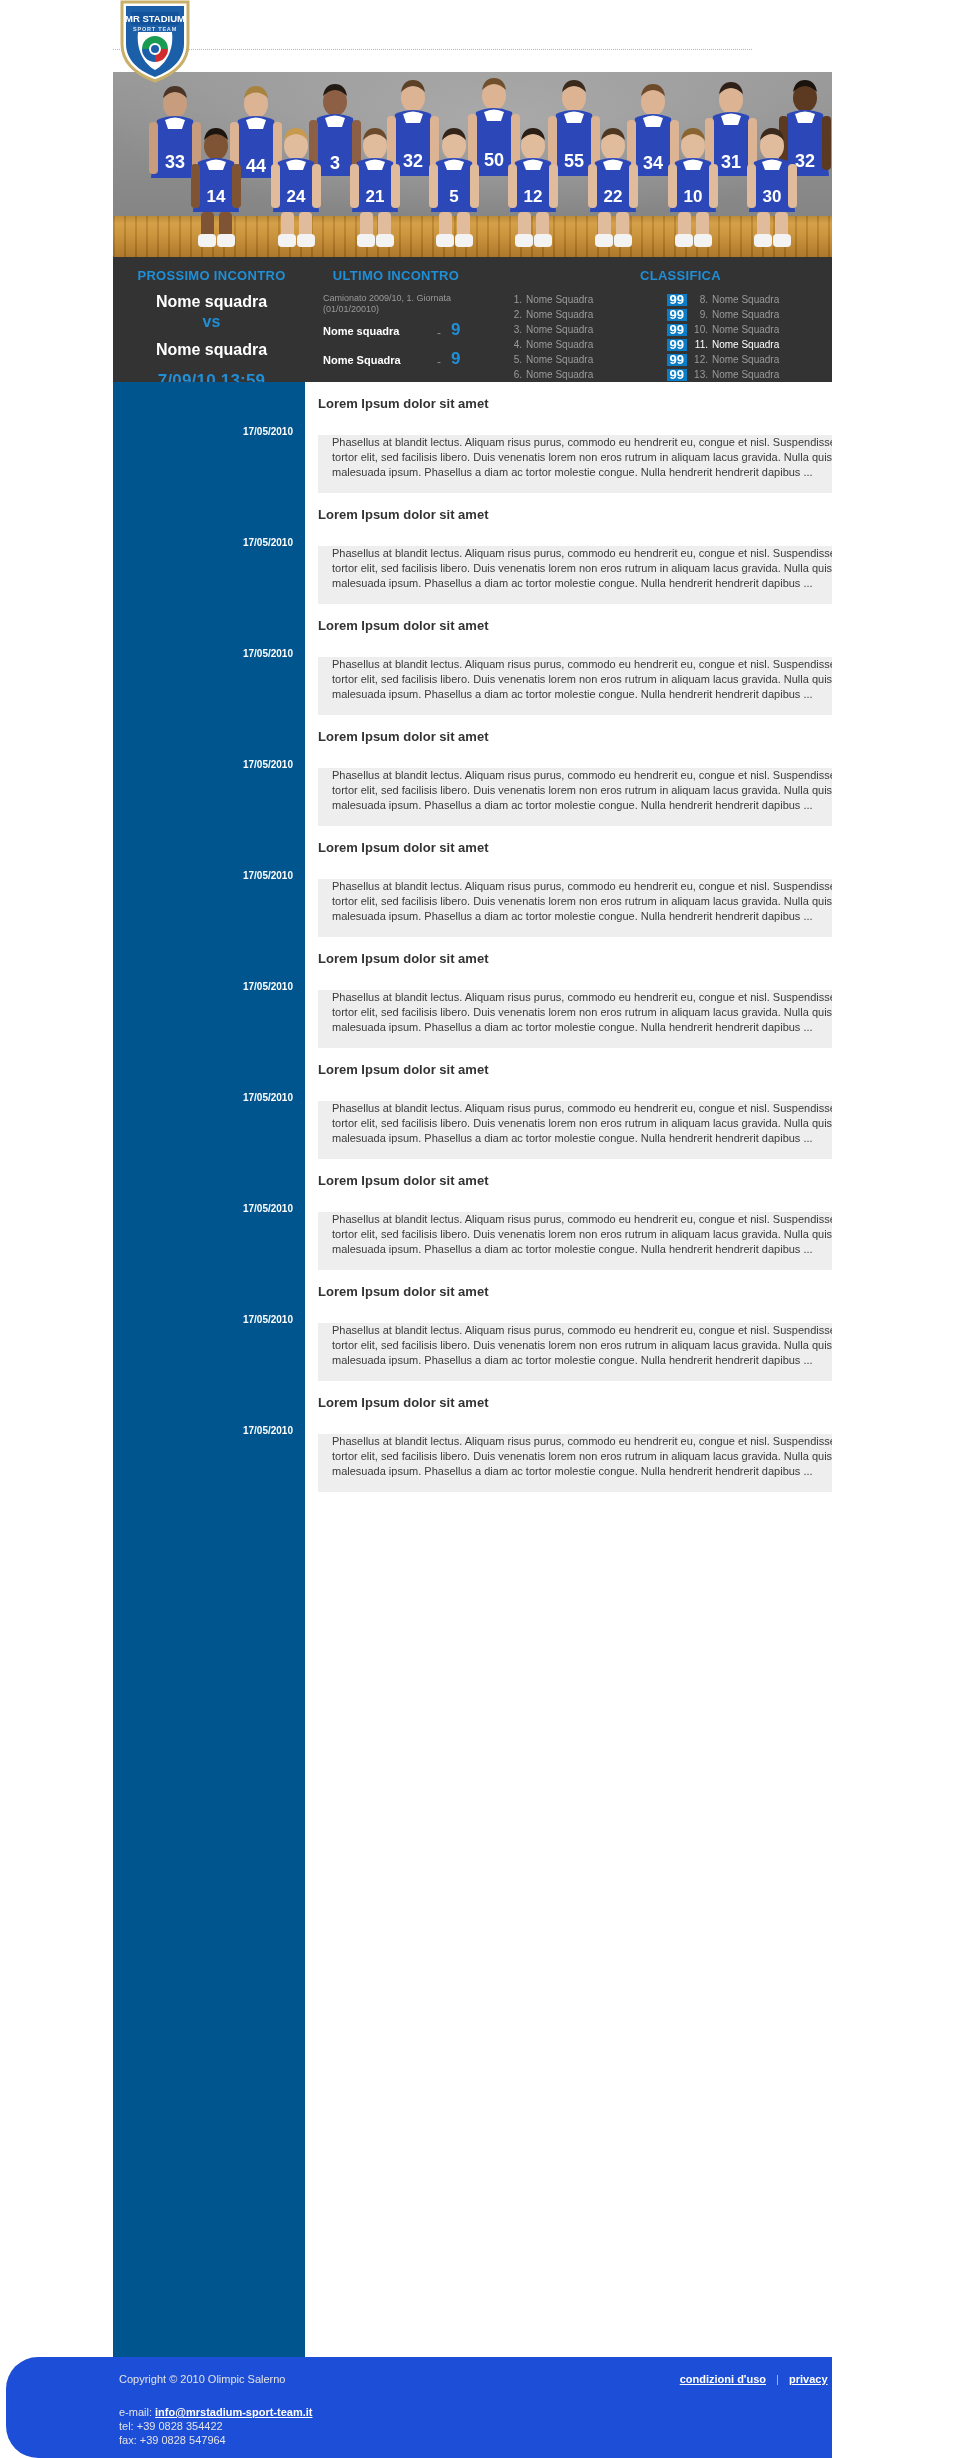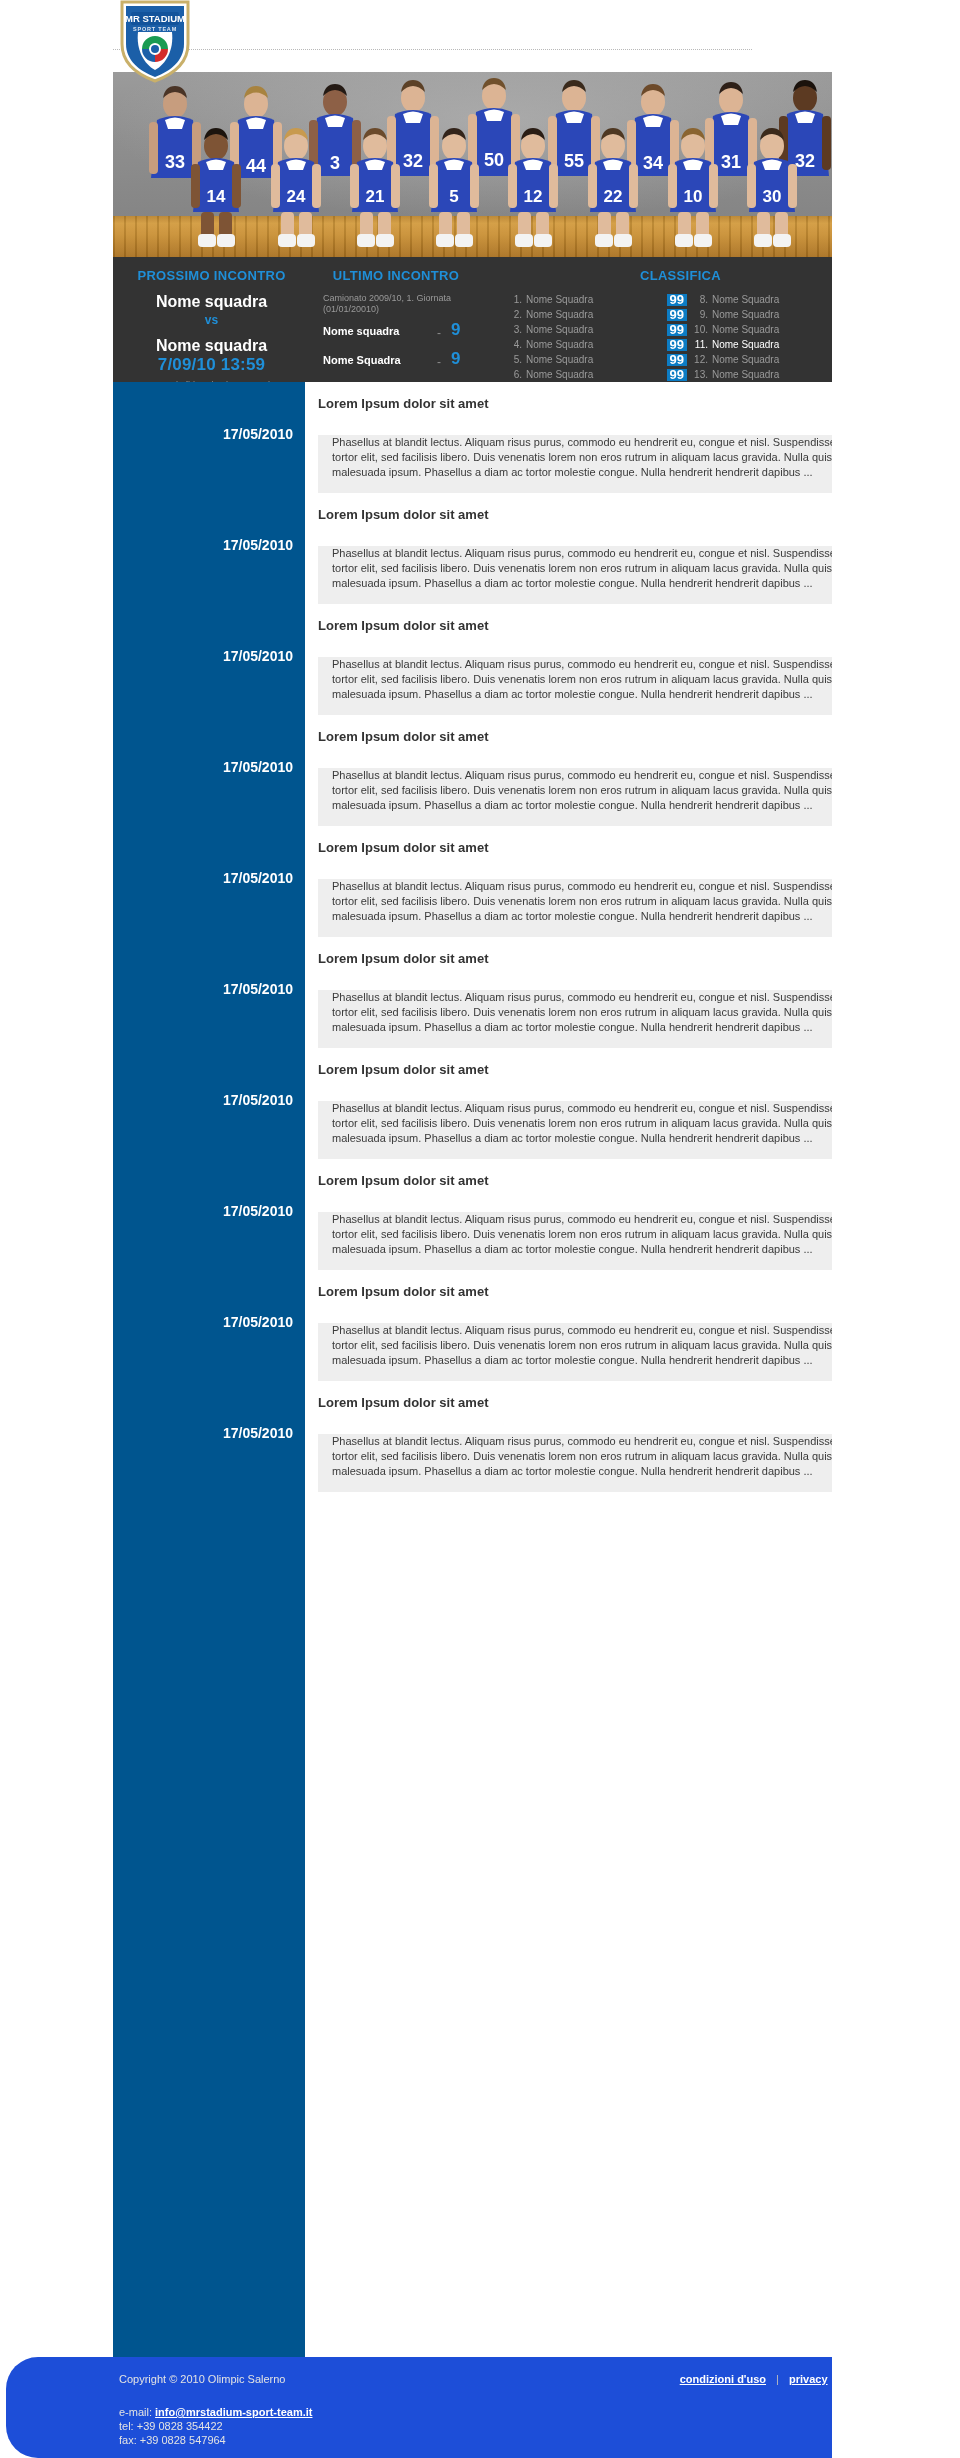--- a/index.html
+++ b/index.html
@@ -108,22 +108,22 @@
     font-size: 13px;
     font-weight: bold;
     letter-spacing: .3px;
     text-align: center;
     font-family: "Liberation Sans", sans-serif;
   }
 
   
   .col-prossimo { position:absolute; left:0px; top:11px; width:197px; text-align:center; }
   .pi-team { color:#ffffff; font-size:16px; font-weight:bold; margin-top:10px; }
-  .pi-vs   { color:#1f8fd8; font-size:12px; font-weight:bold; margin:2px 0 1px; }
-  .pi-date { color:#1f8fd8; font-size:17px; font-weight:bold; margin-top:0; letter-spacing:.2px;}
+  .pi-vs   { color:#1f8fd8; font-size:16px; font-weight:bold; margin:2px 0 1px; }
+  .pi-date { color:#1f8fd8; font-size:17px; font-weight:bold; margin-top:12px; letter-spacing:.2px;}
   .pi-venue{ color:#a9a9a9; font-size:9px; margin-top:5px; }
 
   
   .col-ultimo { position:absolute; left:198px; top:11px; width:170px; }
   .ui-meta { color:#9a9a9a; font-size:9px; line-height:11px; margin-top:10px; padding-left:12px;}
   .ui-row { position:relative; height:22px; margin-top:7px; padding-left:12px; }
   .ui-name { color:#ffffff; font-size:11px; font-weight:bold; position:absolute; left:12px; top:3px;}
   .ui-dash { color:#8c8c8c; font-size:12px; position:absolute; left:126px; top:4px; }
   .ui-score{ color:#1f8fd8; font-size:17px; font-weight:bold; position:absolute; left:140px; top:-2px; }
 
@@ -148,21 +148,21 @@
     color:#333333; font-size:13px; font-weight:bold;
     padding:14px 0 24px 13px; font-family:"Liberation Sans", sans-serif;
   }
   .a-box {
     background:#eeeeee; margin-left:13px; margin-right:13px;
     padding:0 14px 13px 14px;
   }
   .a-text { color:#3a3a3a; font-size:11px; line-height:15px; }
   .a-date {
     position:absolute; left:-192px; width:180px; text-align:right;
-    color:#ffffff; font-size:14px; font-weight:bold; top:44px;
+    color:#ffffff; font-size:10px; font-weight:bold; top:44px;
   }
 
   
   .footer {
     position:absolute; left:6px; top:2357px; width:960px; height:101px;
     background:#1d4ed8; color:#e0e0e0;border-radius:32px;
   }
   .f-copy { position:absolute; left:113px; top:16px; font-size:11px; color:#e3e3e3; }
   .f-links{ position:absolute; right:80px; top:16px; font-size:11px; }
   .f-links a { color:#ffffff; text-decoration:underline; font-weight:bold; }

